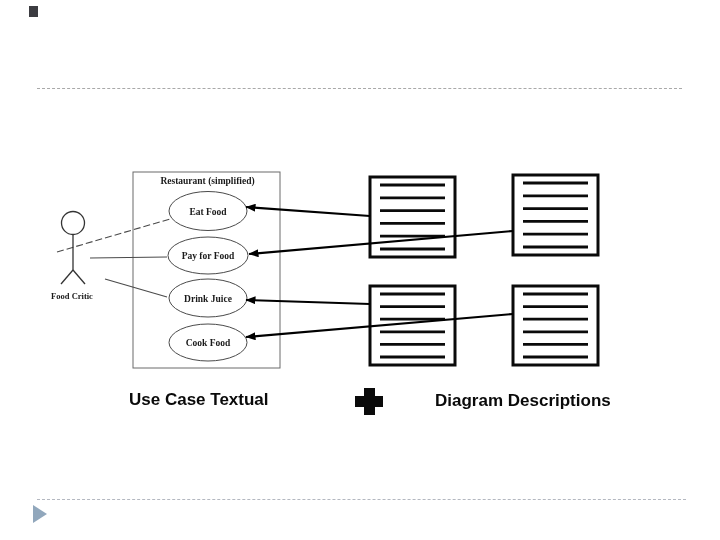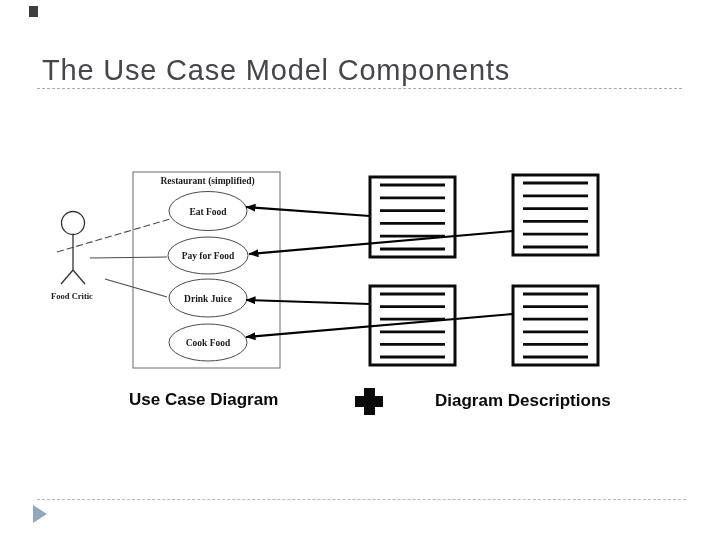--- a/index.html
+++ b/index.html
@@ -31,21 +31,20 @@
 
   svg text{font-family:"Liberation Serif",serif;font-weight:bold;fill:#1a1a1a;text-anchor:middle;}
 </style>
 </head>
 <body>
 
 <div class="slide">
 
   <div class="cursor-artifact"></div>
 
-  <h1 class="slide-title">The Use Case Model Components</h1>
   <div class="title-rule"></div>
 
   <svg class="diagram-svg" viewBox="0 0 560 210">
     <defs>
       <marker id="ah" viewBox="0 0 10 8" refX="9.5" refY="4" markerWidth="10" markerHeight="8" markerUnits="userSpaceOnUse" orient="auto">
         <path d="M0,0 L10,4 L0,8 Z" fill="#000"></path>
       </marker>
     </defs>
 
     <g>
@@ -126,21 +125,21 @@
     </g>
 
     <g stroke="#000000" stroke-width="2.2">
       <line x1="325" y1="51" x2="201" y2="42" marker-end="url(#ah)"></line>
       <line x1="468" y1="66" x2="204" y2="89" marker-end="url(#ah)"></line>
       <line x1="325" y1="139" x2="201" y2="135" marker-end="url(#ah)"></line>
       <line x1="468" y1="149" x2="201" y2="172" marker-end="url(#ah)"></line>
     </g>
   </svg>
 
-  <div class="caption left">Use Case Diagram</div>
+  <div class="caption left">Use Case Textual</div>
 
   <div class="plus">
     <i class="h"></i>
       <i class="v"></i>
   </div>
 
   <div class="caption right">Diagram Descriptions</div>
 
   <div class="bottom-rule"></div>
   <div class="accent-triangle"></div>

